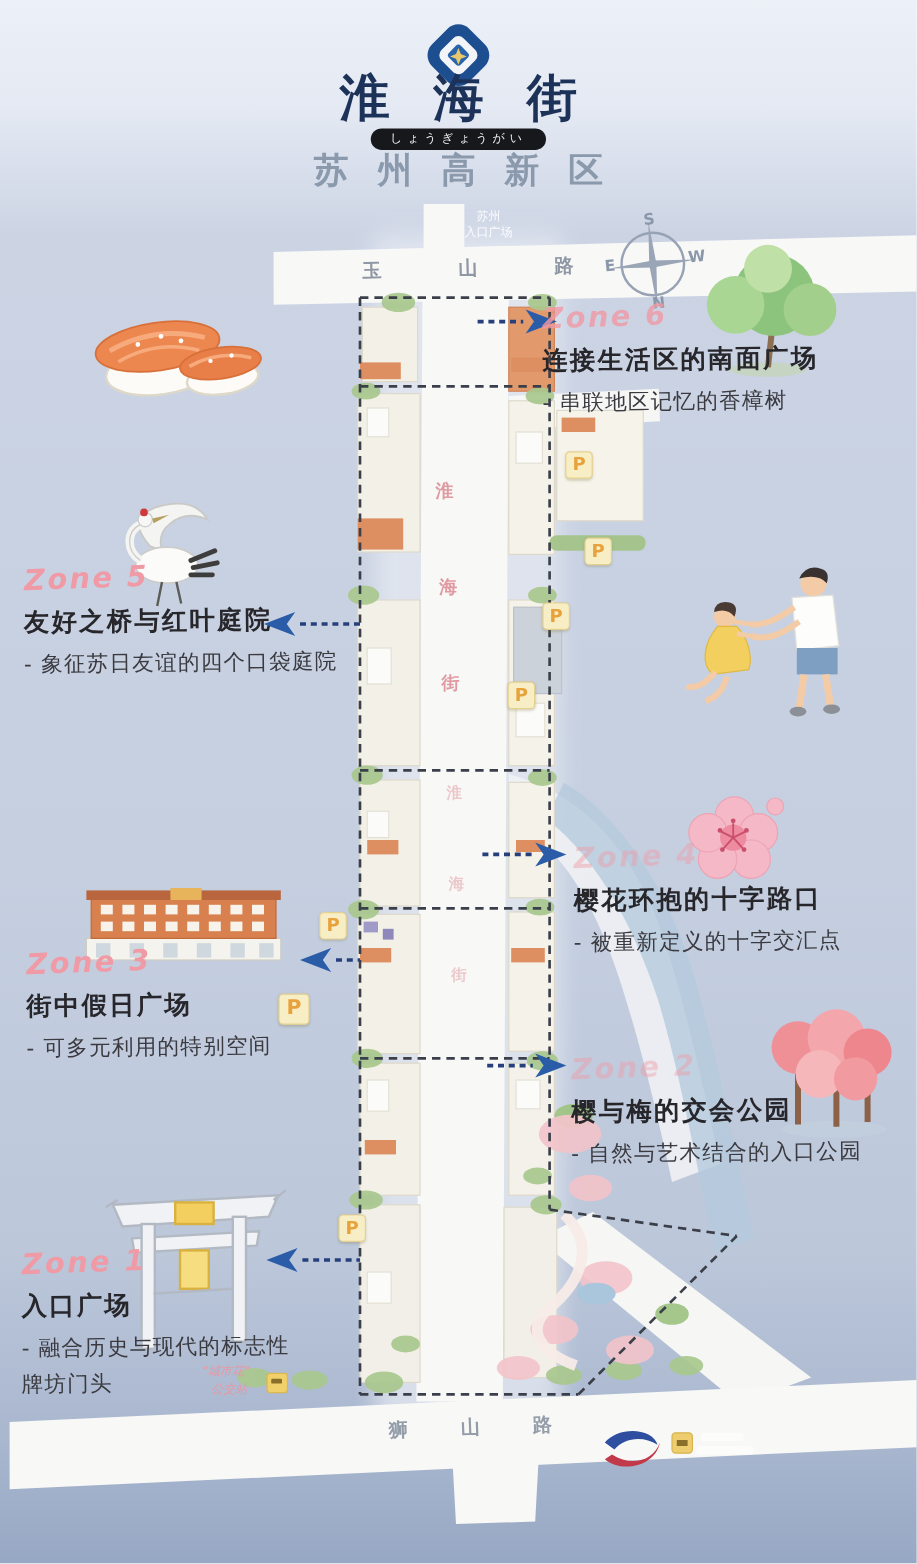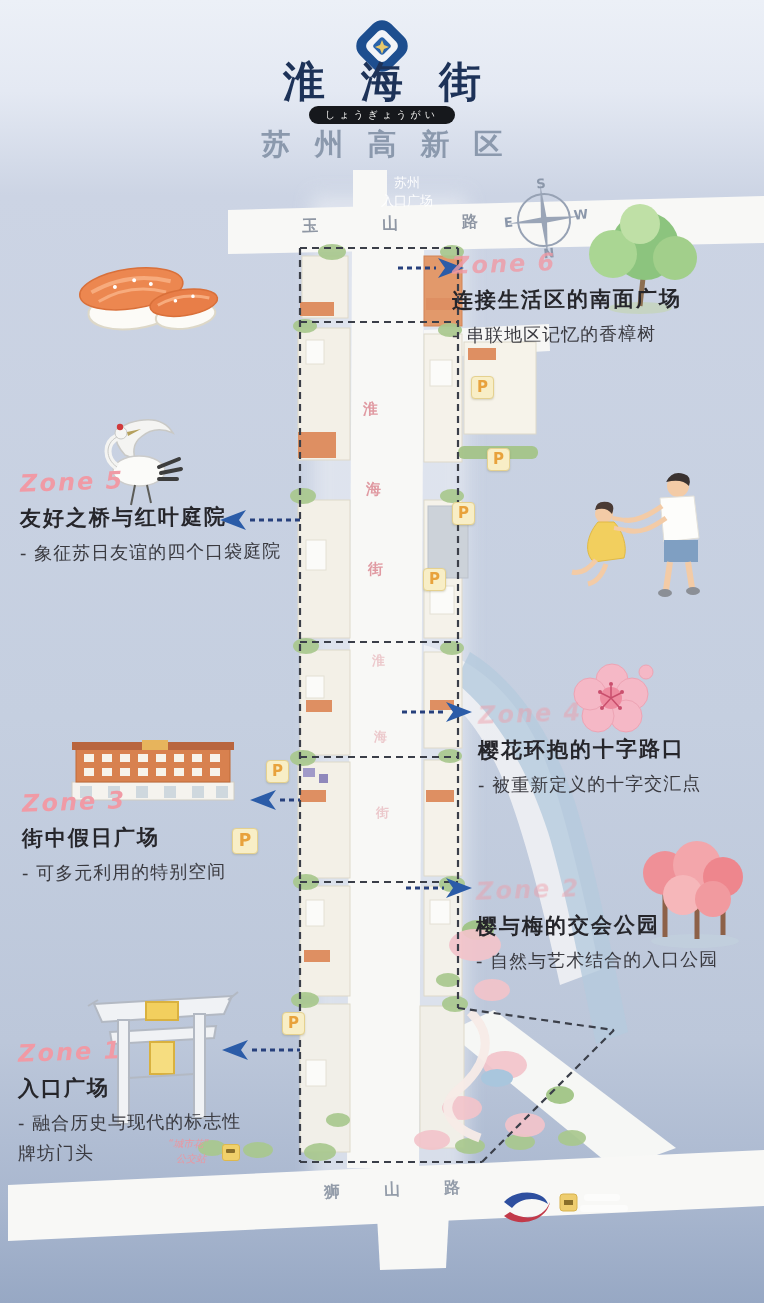--- a/index.html
+++ b/index.html
@@ -11,32 +11,32 @@
   .abs{position:absolute;}
   .map-svg{position:absolute;left:0;top:0;z-index:1;}
   .txt{position:absolute;z-index:6;line-height:1.15;}
   
   .title{left:0;top:58px;width:764px;text-align:center;font-size:42px;font-weight:bold;
          color:#1d3258;letter-spacing:36px;padding-left:36px;box-sizing:border-box;}
   .furigana{left:0;top:104px;width:764px;text-align:center;}
   .furigana .pill{display:inline-block;background:#16181c;color:#f2f2f0;border-radius:12px;
          padding:3px 16px;font-size:10px;letter-spacing:4px;}
   .subtitle{left:0;top:128px;width:764px;text-align:center;font-size:29px;font-weight:bold;
-         color:#8b99ad;letter-spacing:24px;padding-left:24px;box-sizing:border-box;}
+         color:#8b99ad;letter-spacing:24px;padding-left:24px;box-sizing:border-box;font-family:Liberation Mono, monospace;}
   
   .compass{left:502px;top:178px;width:84px;height:84px;z-index:6;transform:rotate(-6deg);}
   .compass span{position:absolute;font-size:13px;color:#8b97aa;font-weight:bold;}
   .c-top{left:38px;top:-2px;} .c-bottom{left:38px;top:68px;}
   .c-left{left:2px;top:33px;}  .c-right{left:72px;top:33px;}
   
   .roadlabel{color:#8f97a4;font-size:16px;font-weight:bold;z-index:6;}
   .toproad{left:302px;top:214px;letter-spacing:64px;transform:rotate(-1.5deg);}
   .bottomroad{left:324px;top:1180px;letter-spacing:44px;transform:rotate(-2deg);color:#939ca9;}
   .schoolnote{left:352px;top:174px;width:110px;text-align:center;color:rgba(255,255,255,.92);
-      font-size:13px;line-height:1.4;z-index:6;}
+      font-size:10px;line-height:1.4;z-index:6;}
   
   .schar{position:absolute;z-index:6;color:#e09aa2;font-size:15px;font-weight:bold;}
   .schar.faint{opacity:.5;font-size:13px;}
   
   .zone{position:absolute;z-index:7;}
   .zlabel{font-size:24px;font-weight:bold;font-style:italic;color:#f09aa5;letter-spacing:2px;
       transform:rotate(-2deg);display:inline-block;}
   .zlabel.faded{opacity:.45;filter:blur(.4px);}
   .ztitle{font-size:21px;font-weight:bold;color:#26262b;letter-spacing:2px;margin-top:7px;
       transform:rotate(-.6deg);}

